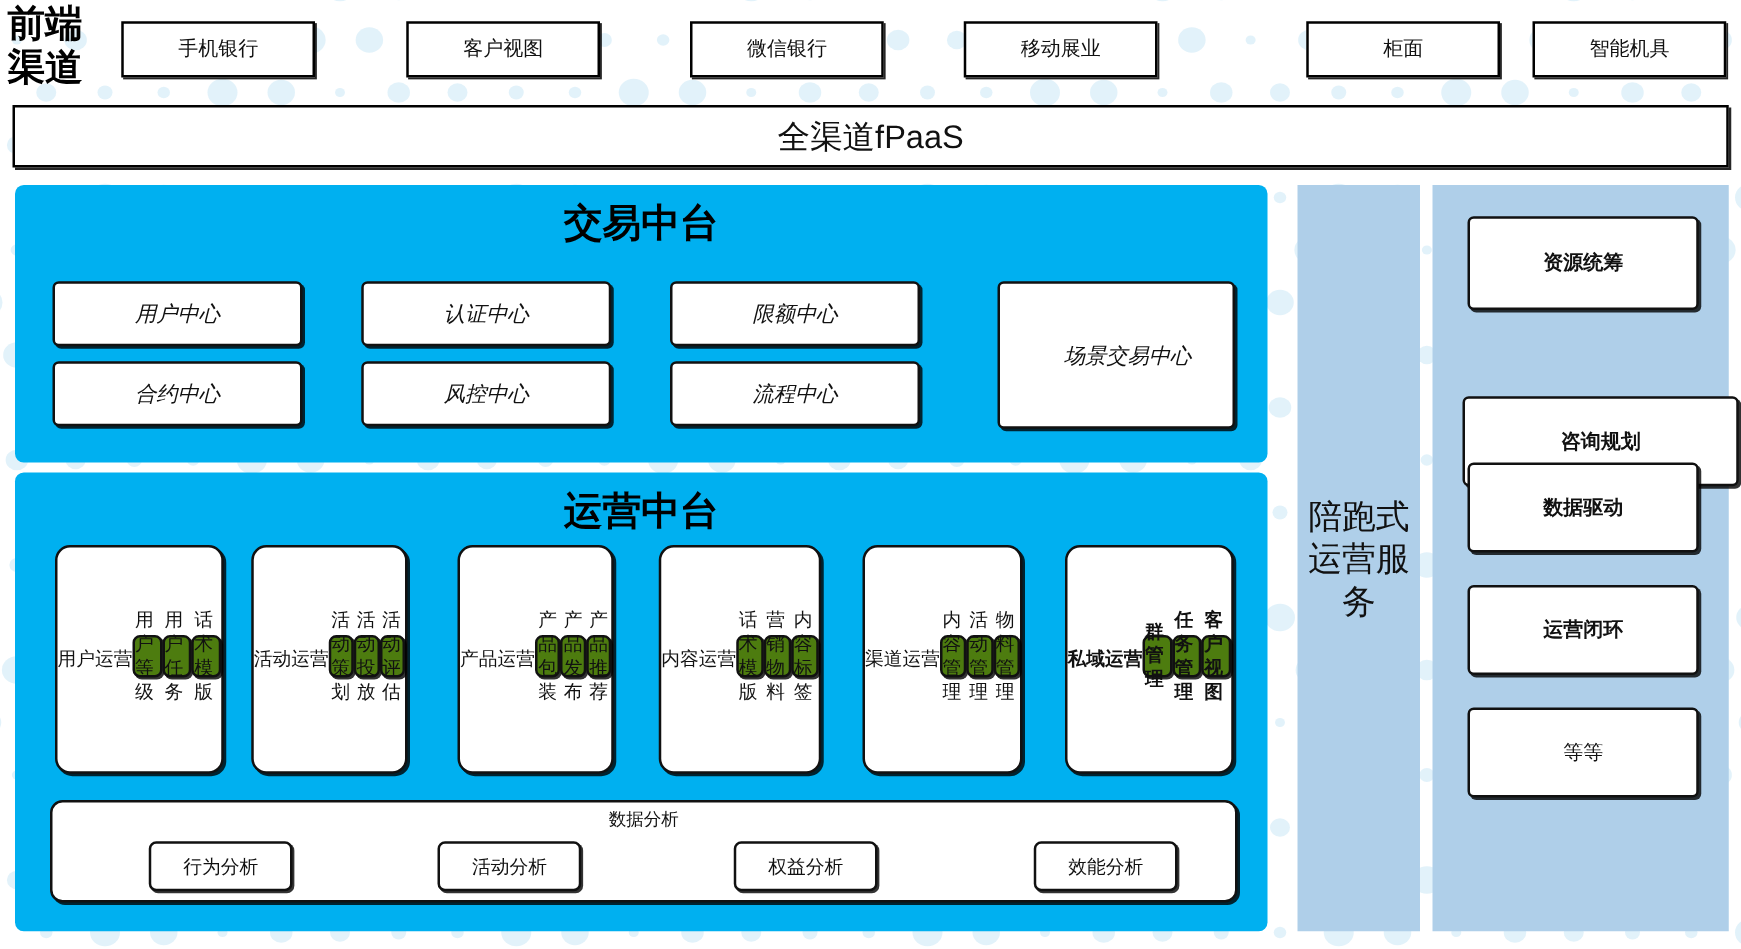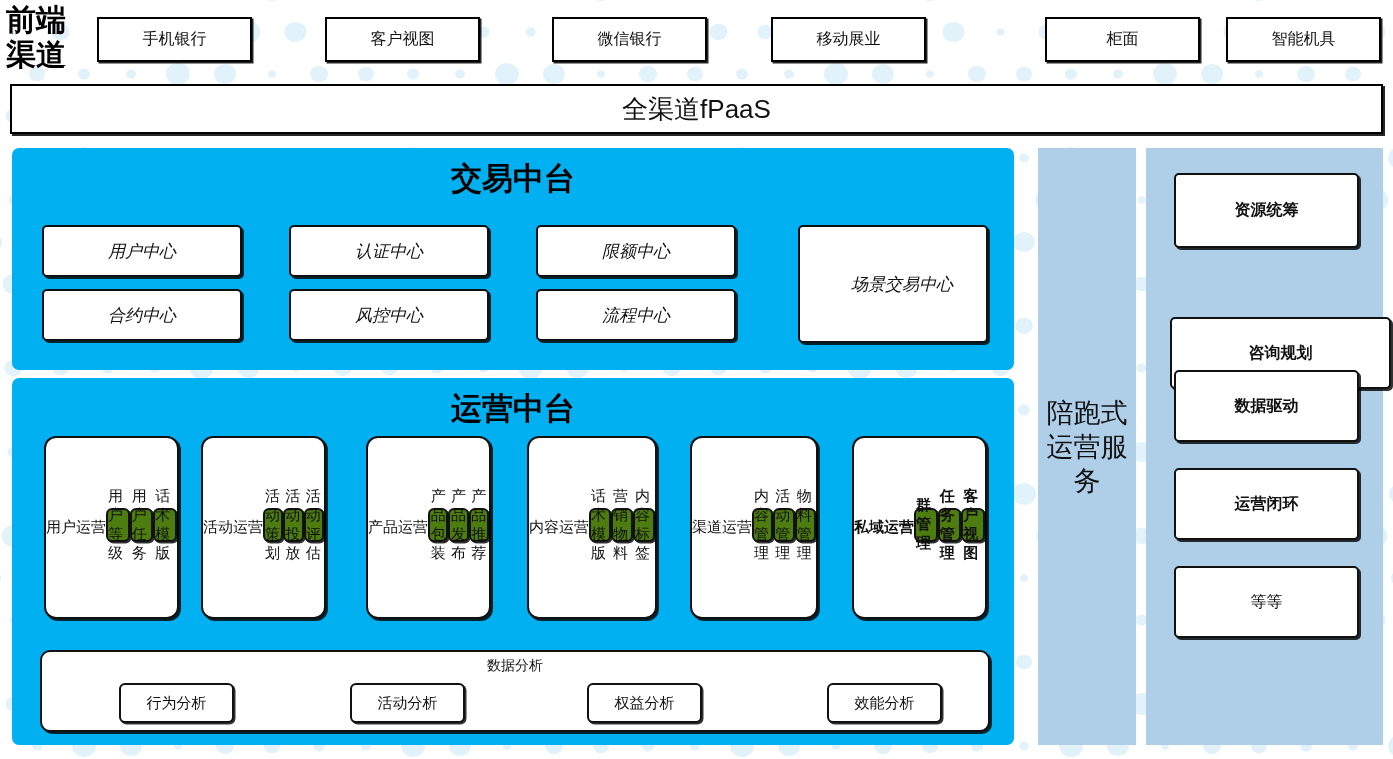--- a/index.html
+++ b/index.html
@@ -814,21 +814,21 @@
       <div class="col-item" style="width:100px;height:34px;">物料管理</div>
     </div>
 
     <div class="col-group abs" style="left:840px;top:58px;width:135px;height:183px;font-weight:bold;">
       <div class="col-title">私域运营</div>
       <div class="col-item" style="width:100px;height:34px;">群管理</div>
       <div class="col-item" style="width:100px;height:34px;">任务管理</div>
       <div class="col-item" style="width:100px;height:34px;">客户视图</div>
     </div>
 
-    <div class="da-box" style="left:28px;top:262px;width:950px;height:82px;margin-top:10px;">
+    <div class="da-box" style="left:28px;top:262px;width:950px;height:82px;">
       <div class="da-title">数据分析</div>
       <div class="da-item" style="left:77px;width:115px;">行为分析</div>
       <div class="da-item" style="left:308px;width:115px;">活动分析</div>
       <div class="da-item" style="left:545px;width:115px;">权益分析</div>
       <div class="da-item" style="left:785px;width:115px;">效能分析</div>
     </div>
   </div>
 
   <div class="abs svc-panel" style="left:1038px;top:148px;width:98px;height:597px;">
     <div class="svc-text">陪跑式运营服务</div>

